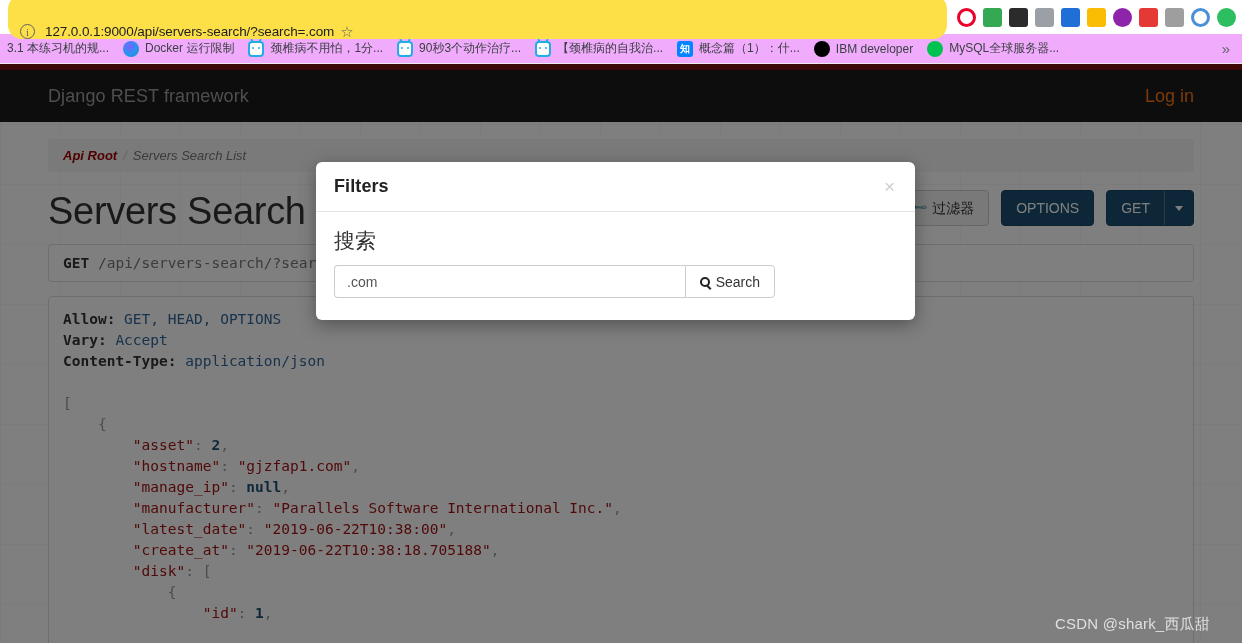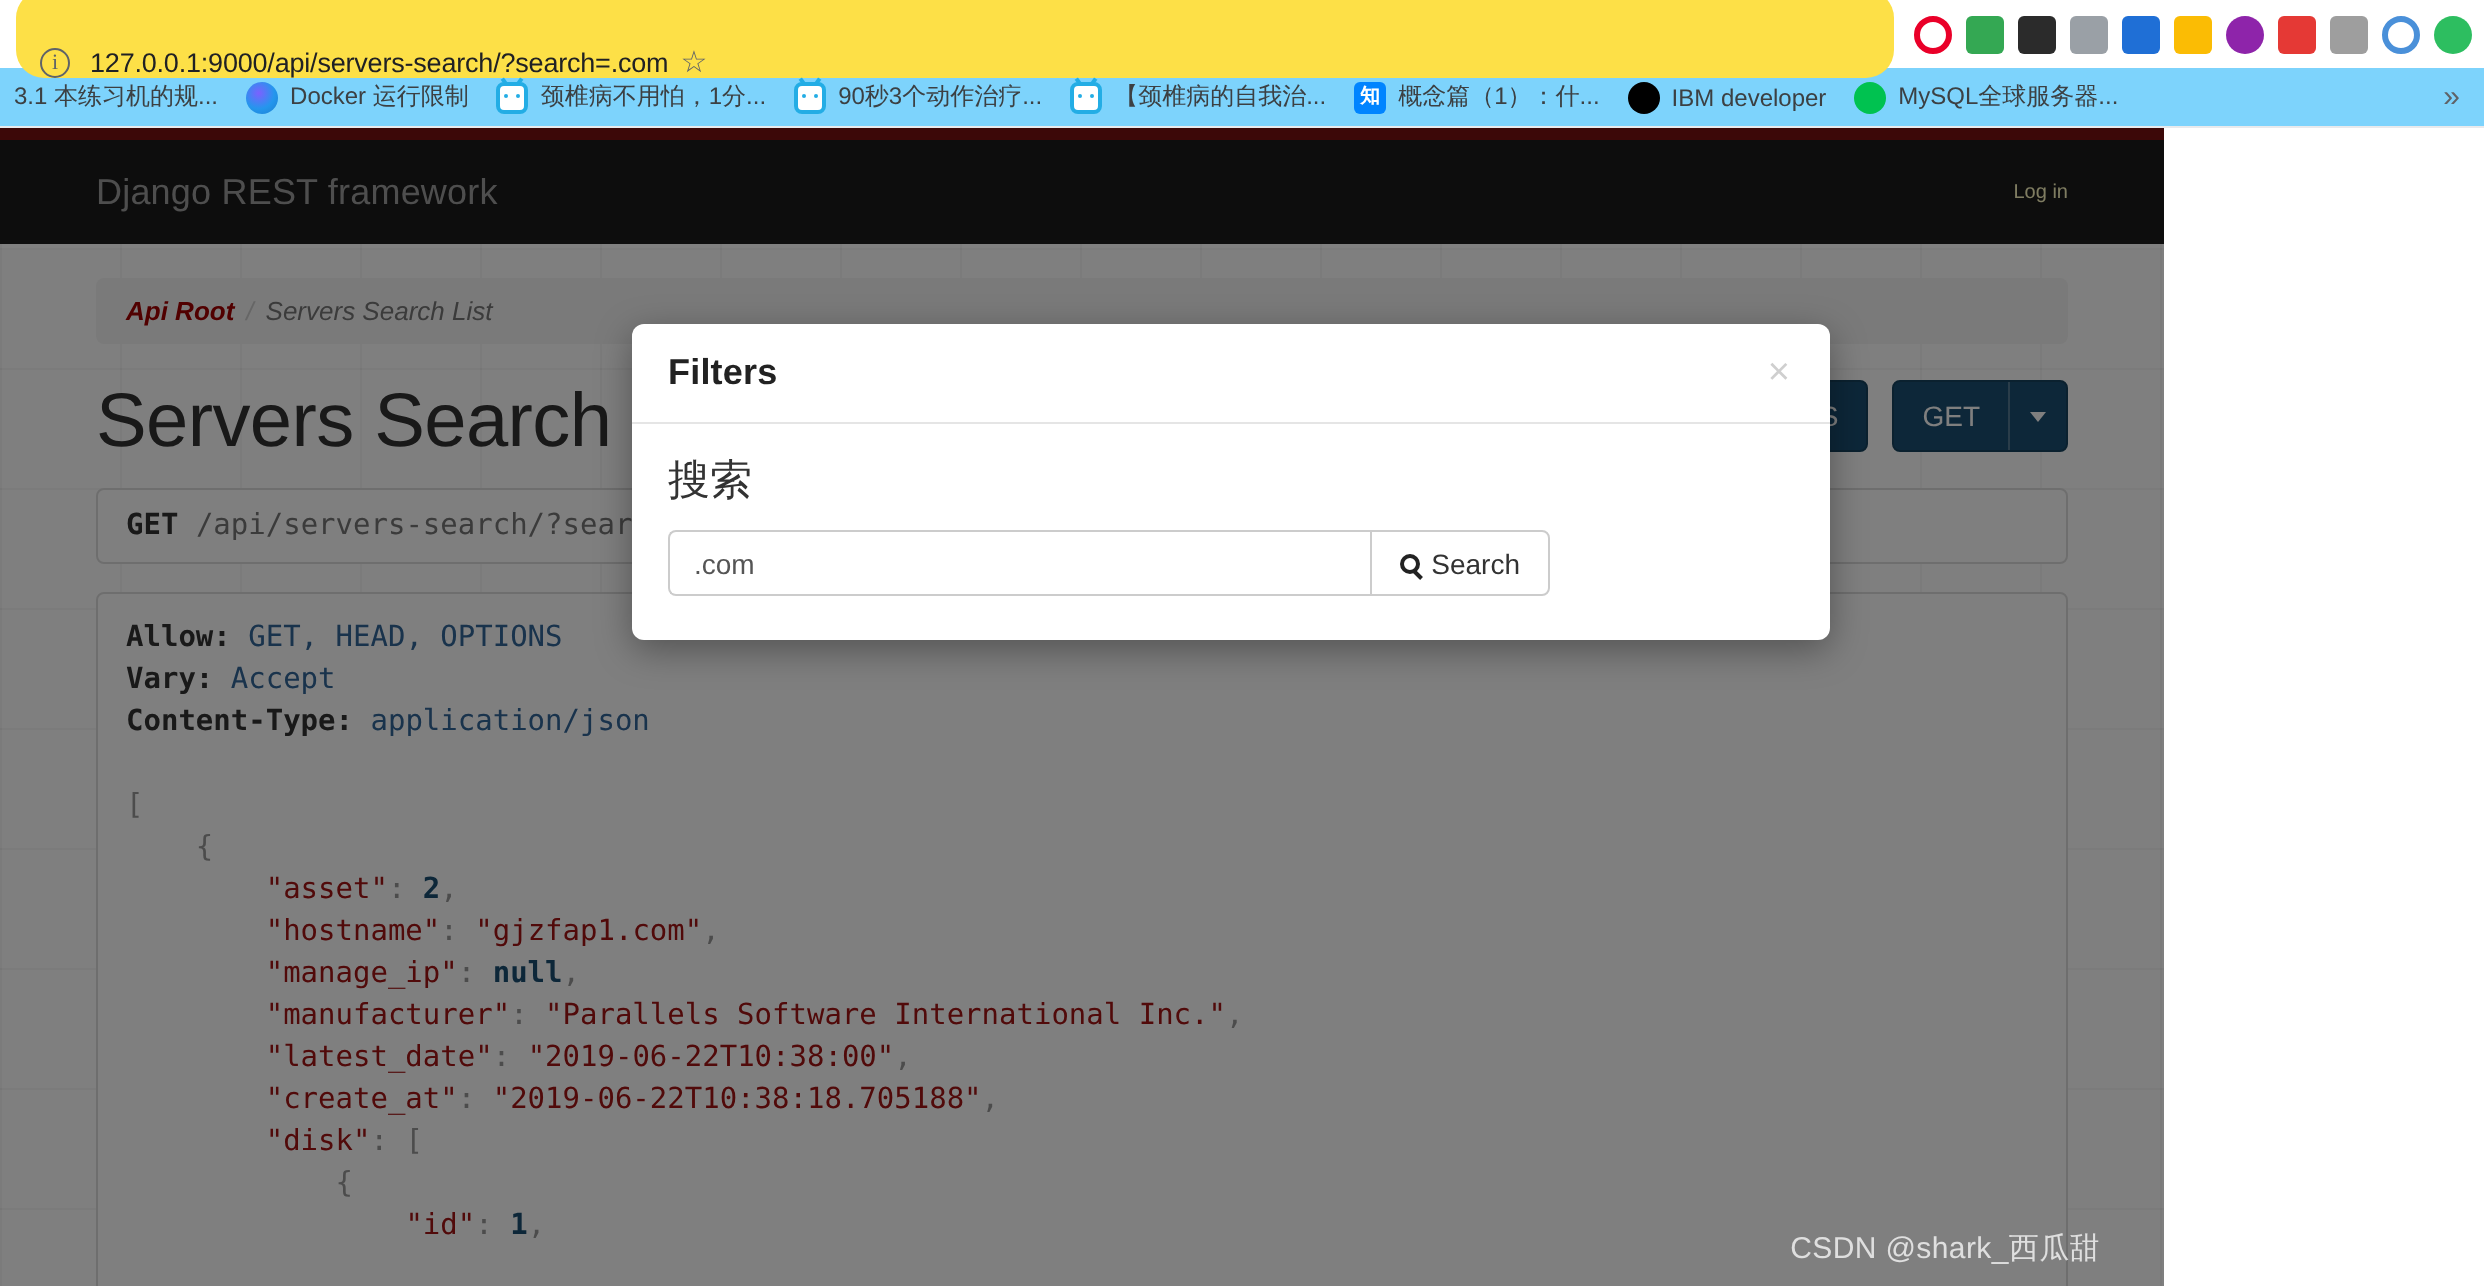--- a/index.html
+++ b/index.html
@@ -81,21 +81,21 @@
     flex: 0 0 auto;
     position: relative;
   }
 
   .bookmarks-row {
     height: 30px;
     display: flex;
     align-items: center;
     gap: 0px;
     padding: 0 4px 0 0;
-    background: #7dd3fc;
+    background: #f0abfc;
     overflow: hidden;
     border-bottom: 1px solid #e8eaed;
   }
   .bm {
     display: flex;
     align-items: center;
     gap: 6px;
     padding: 3px 7px;
     border-radius: 4px;
     flex: 0 0 auto;
@@ -158,21 +158,21 @@
   .ico-docker {
     background: radial-gradient(circle at 40% 35%, #7b61ff 0%, #2496ed 55%, #1d7fd0 100%);
     border-radius: 50%;
   }
   .ico-ibm { background: #000; border-radius: 50%; }
   .ico-mysql { background: #00c250; border-radius: 50%; }
 
   
   .page-wrap {
     position: relative;
-    width: 1082px;
+    width: 1242px;
     height: 579px;
     overflow: hidden;
     background: #fff;
   }
   .page {
     position: absolute;
     inset: 0;
     background:
       linear-gradient(to right, rgba(0,0,0,0.035) 1px, transparent 1px) 0 0 / 60px 60px,
       linear-gradient(to bottom, rgba(0,0,0,0.035) 1px, transparent 1px) 0 0 / 60px 60px,
@@ -187,22 +187,22 @@
     padding: 0 48px;
     position: relative;
   }
   .brand {
     color: #9d9d9d;
     font-size: 18px;
     letter-spacing: 0.1px;
   }
   .navbar-right {
     margin-left: auto;
-    color: #fef9c3;
-    font-size: 10px;
+    color: #f97316;
+    font-size: 18px;
   }
   .container {
     padding: 0 48px;
   }
   .breadcrumb {
     background: #f5f5f5;
     border-radius: 4px;
     padding: 9px 15px;
     margin: 17px 0 0 0;
     font-size: 13px;

